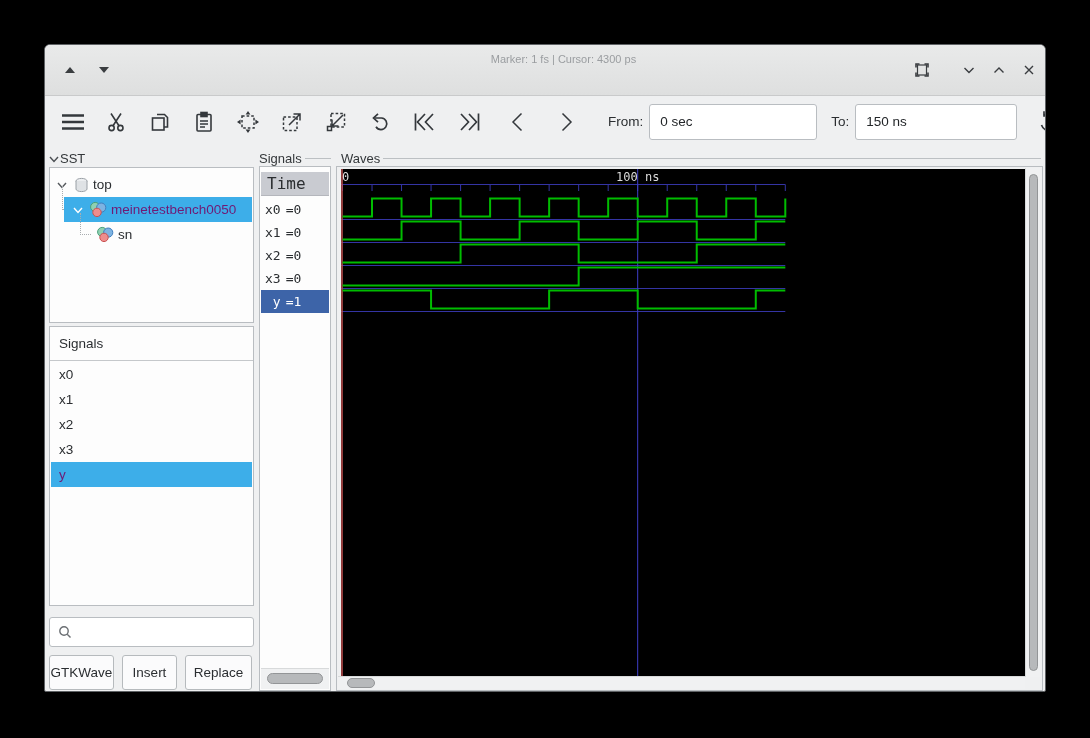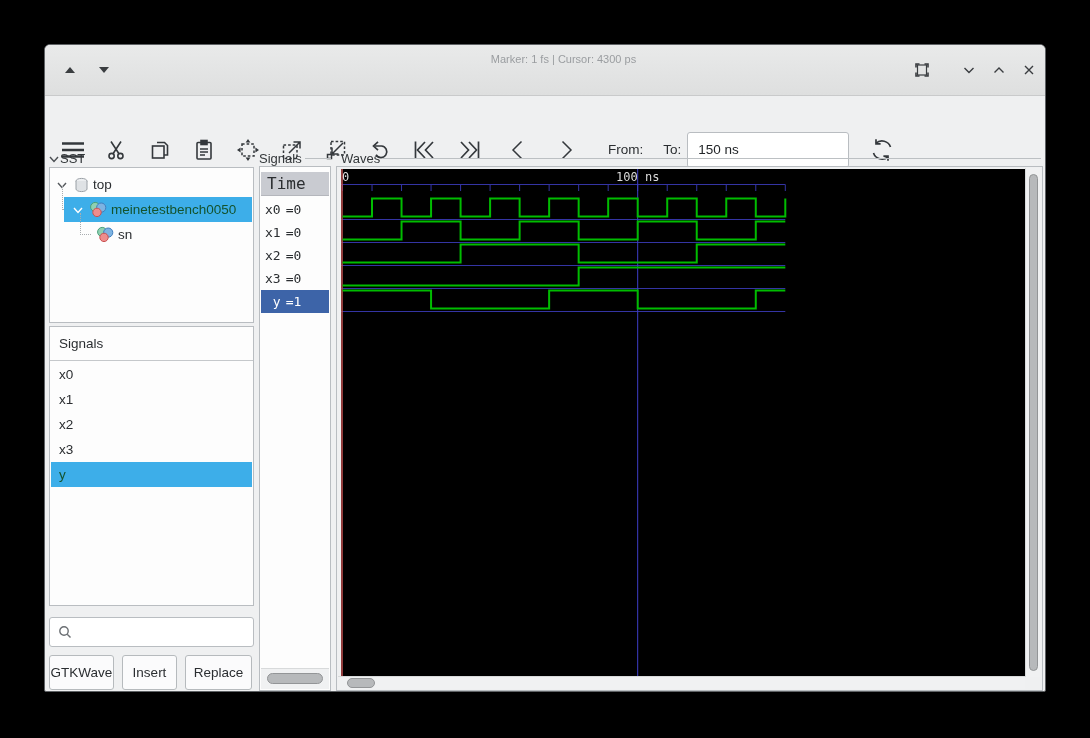--- a/index.html
+++ b/index.html
@@ -8,34 +8,34 @@
   .window{position:absolute;left:44px;top:44px;width:1002px;height:648px;background:#eff0f1;
           border:1px solid #5f6265;border-radius:6px 6px 2px 2px;box-sizing:border-box;overflow:hidden;}
   
   .titlebar{position:absolute;left:0;top:0;width:100%;height:50px;background:linear-gradient(#e9eaea,#dedfdf);
             border-bottom:1px solid #c9cacb;}
   .tb-center{position:absolute;left:0;right:0;top:7px;text-align:center;}
   .tb-title{font-size:13.5px;color:#2f3234;font-weight:500;line-height:17px;}
   .tb-sub{font-size:11px;color:#9a9da0;line-height:15px;padding-left:37px;}
   .tb-btn{position:absolute;top:14px;width:22px;height:22px;display:flex;align-items:center;justify-content:center;cursor:default;}
   
-  .toolbar{position:absolute;left:0;top:50px;width:100%;height:53px;display:flex;align-items:center;padding-left:15px;box-sizing:border-box;margin-top:28px;}
+  .toolbar{position:absolute;left:0;top:50px;width:100%;height:53px;display:flex;align-items:center;padding-left:15px;box-sizing:border-box;}
   .tool{width:24px;height:24px;margin-right:20px;flex:0 0 auto;display:flex;align-items:center;justify-content:center;}
   .tool svg{display:block;}
   .tlabel{font-size:13.5px;color:#2b2e31;margin:0 6px 0 10px;}
   .tinput{height:36px;background:#fff;border:1px solid #b9bdc1;border-radius:3px;font-size:13.5px;
           color:#232629;padding:0 10px;box-sizing:border-box;font-family:"Liberation Sans","DejaVu Sans",sans-serif;}
   
   .panel{position:absolute;background:#fdfdfd;border:1px solid #b9bdc1;box-sizing:border-box;}
   .frame-label{position:absolute;font-size:13px;color:#33373a;display:flex;align-items:center;}
   .frame-label .rule{height:1px;background:#bcc0c3;flex:1;margin-left:3px;}
   
   .trow{position:absolute;left:0;right:0;height:25px;display:flex;align-items:center;font-size:13.5px;}
   .trow .lbl{margin-left:4px;}
-  .sel-blue{background:#3daee9;color:#14532d;}
+  .sel-blue{background:#3daee9;color:#701a75;}
   .guide{position:absolute;border-left:1px dotted #a9adb0;border-bottom:1px dotted #a9adb0;}
   
   .slist-row{position:absolute;left:1px;right:1px;height:25px;line-height:25px;padding-left:8px;font-size:13.5px;}
   
   .search{position:absolute;background:#fff;border:1px solid #b9bdc1;border-radius:3px;box-sizing:border-box;display:flex;align-items:center;padding-left:7px;}
   
   .btn{position:absolute;height:35px;background:#fbfbfc;border:1px solid #b6babd;border-radius:3px;
        font-size:13.5px;color:#2b2e31;display:flex;align-items:center;justify-content:center;box-sizing:border-box;}
   
   .mono{font-family:"DejaVu Sans Mono","Liberation Mono",monospace;}
@@ -162,20 +162,21 @@
       <svg width="22" height="24" fill="none" stroke="#34383c" stroke-width="1.5">
         <path d="M14.5 3.5 L6 12 L14.5 20.5"></path>
       </svg>
     </div>
     <div class="tool" style="margin-left:4px;">
       <svg width="22" height="24" fill="none" stroke="#34383c" stroke-width="1.5">
         <path d="M7.5 3.5 L16 12 L7.5 20.5"></path>
       </svg>
     </div>
     <span class="tlabel">From:</span>
+    <input class="tinput" style="width: 168px;" value="0 sec">
     <span class="tlabel" style="margin-left:14px;">To:</span>
     <input class="tinput" style="width: 162px;" value="150 ns">
     <div class="tool" style="margin-left:20px;margin-right:0;">
       <svg width="26" height="26" fill="none" stroke="#34383c" stroke-width="1.7">
         <path d="M21.5 10 A9 9 0 0 0 7 6.2"></path>
           <path d="M7 2.2 V6.8 H11.6"></path>
         <path d="M4.5 16 A9 9 0 0 0 19 19.8"></path>
           <path d="M19 23.8 V19.2 H14.4"></path>
       </svg>
     </div>

